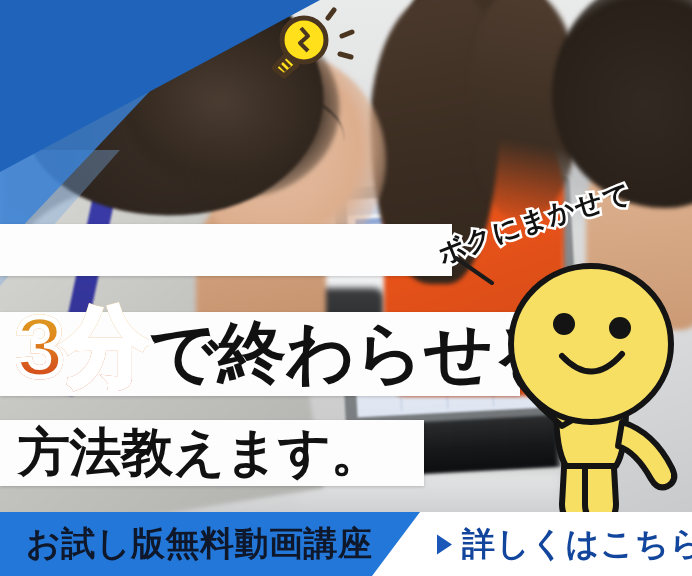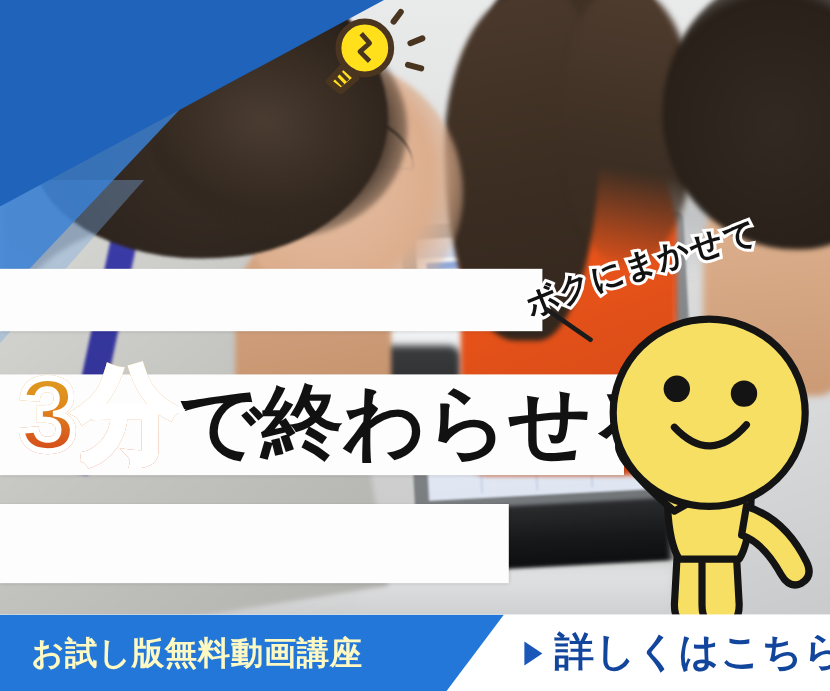--- a/index.html
+++ b/index.html
@@ -275,21 +275,21 @@
   
   .cta { position: absolute; left: 0; bottom: 0; width: 692px; height: 64px; }
   .cta-white { position: absolute; inset: 0; background: #ffffff; }
   .cta-blue {
     position: absolute; left: 0; top: 0; width: 420px; height: 64px;
     background: #2277d8;
     clip-path: polygon(0 0, 420px 0, 372px 64px, 0 64px);
   }
   .cta-blue-label {
     position: absolute; left: 26px; top: 50%; transform: translateY(-50%);
-    color: #fef9c3; font-size: 27px; font-weight: 700; letter-spacing: 0.5px;
+    color: #0f172a; font-size: 34px; font-weight: 700; letter-spacing: 0.5px;
     white-space: nowrap;
   }
   .cta-link {
     position: absolute; left: 437px; top: 50%; transform: translateY(-50%);
     color: #12459c; font-size: 33px; font-weight: 700; letter-spacing: 1px;
     white-space: nowrap; display: flex; align-items: center; gap: 10px;
   }
   .cta-arrow {
     width: 0; height: 0; display: inline-block;
     border-left: 15px solid #1a57b8;
@@ -375,20 +375,21 @@
     </svg>
   </div>
 
   <div class="band band1"></div>
   <div class="band band2"></div>
   <div class="band band3"></div>
 
 
   <div class="line line2"><span class="hl3min">3分</span><span>で終わらせる</span></div>
 
+  <div class="line line3">方法教えます。</div>
 
   <svg class="speech" viewBox="0 0 250 96">
     <defs>
       <path id="arcpath" d="M 6 88 Q 120 40 244 14" fill="none"></path>
     </defs>
     <text>
       <textPath href="#arcpath" startOffset="2%" id="speech-textpath">ボクにまかせて</textPath>
     </text>
   </svg>
   <svg class="speech-tail" viewBox="0 0 44 30">

